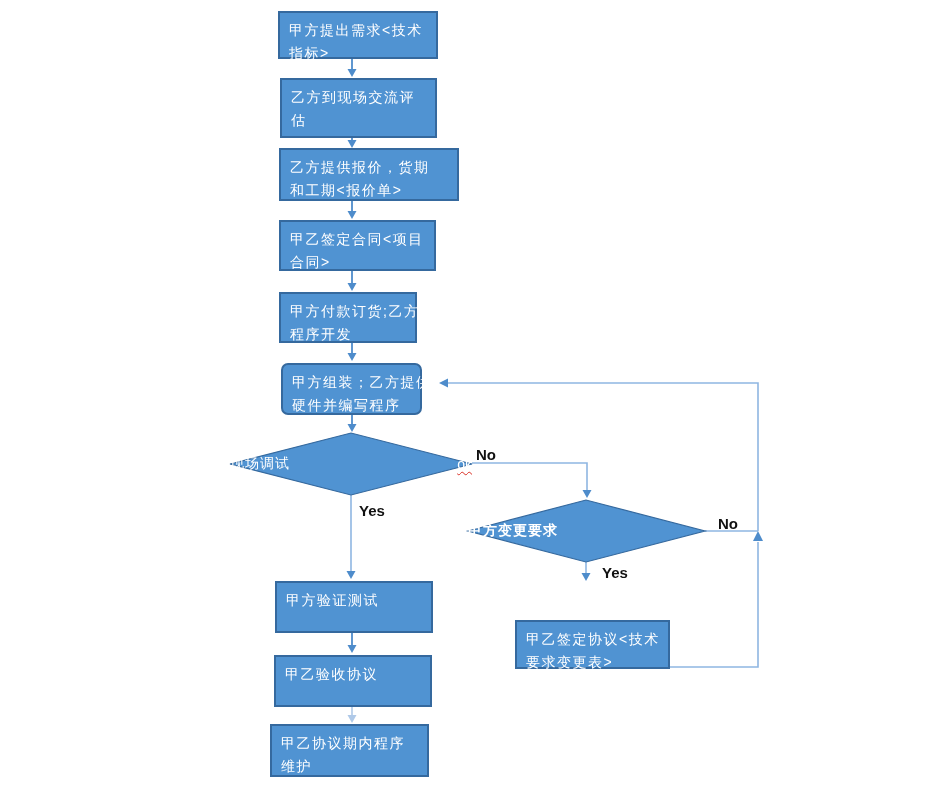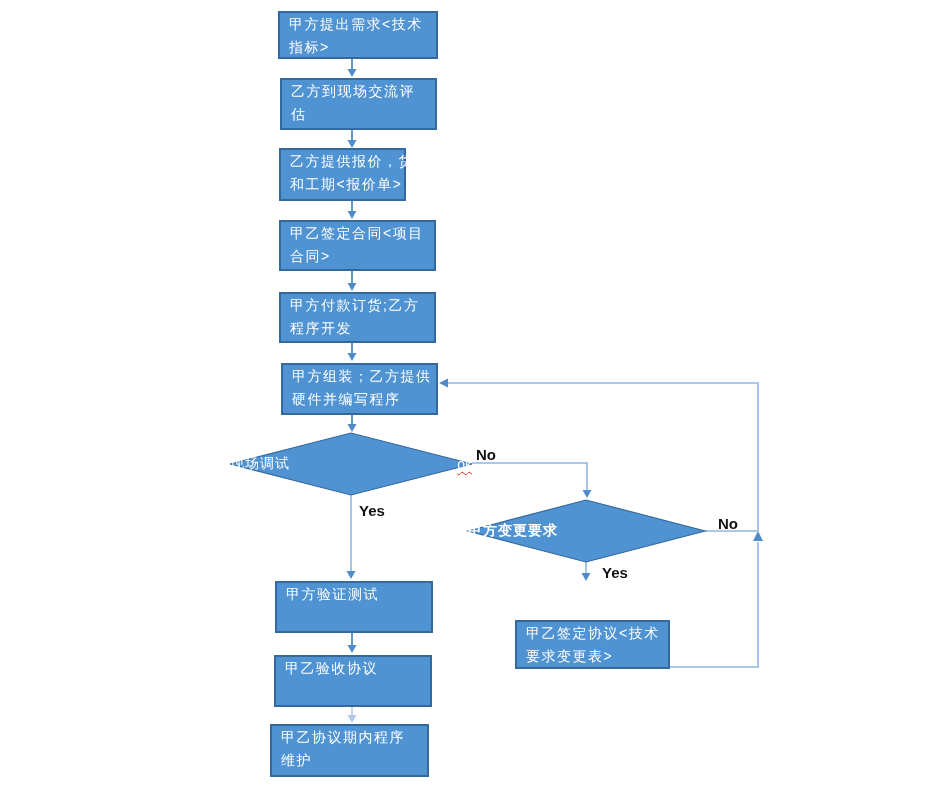--- a/index.html
+++ b/index.html
@@ -16,42 +16,42 @@
   .ln{stroke:var(--line);stroke-width:1.6;fill:none;}
   .ln-strong{stroke:var(--arrow);stroke-width:1.8;fill:none;}
   .ln-faded{stroke:var(--faded);stroke-width:1.6;fill:none;}
   .ah{fill:var(--arrow);stroke:none;}
   .ah-faded{fill:var(--faded);stroke:none;}
   .shape{fill:var(--fill);stroke:var(--border);stroke-width:1.2;}
   .node{
     position:absolute;background:var(--fill);
     border:2px solid var(--border);box-sizing:border-box;
     color:var(--node-text);font-size:14px;letter-spacing:1.5px;
-    line-height:23px;padding:0 4px 0 9px;white-space:pre;
+    line-height:23px;padding:6px 4px 0 9px;white-space:pre;
   }
   .dtext{
     position:absolute;display:flex;align-items:center;justify-content:space-between;
     color:var(--node-text);font-size:14px;letter-spacing:1px;
   }
   .kw{
     margin-left:6px;letter-spacing:0;
     text-decoration:underline;text-decoration-style:wavy;
     text-decoration-color:var(--wavy);text-decoration-thickness:1px;
     text-underline-offset:2px;
   }
   .elabel{
     position:absolute;color:var(--label);font-size:15px;font-weight:600;
   }
   
   .n1{left:278px;top:11px;width:160px;height:48px;}
-  .n2{left:280px;top:78px;width:157px;height:52px;}
-  .n3{left:279px;top:148px;width:127px;height:53px;}
+  .n2{left:280px;top:78px;width:157px;height:60px;}
+  .n3{left:279px;top:148px;width:180px;height:53px;}
   .n4{left:279px;top:220px;width:157px;height:51px;}
-  .n5{left:279px;top:292px;width:157px;height:51px;}
-  .n6{left:281px;top:363px;width:157px;height:52px;}
+  .n5{left:279px;top:292px;width:138px;height:51px;}
+  .n6{left:281px;top:363px;width:141px;height:52px;border-radius:7px;}
   .n7{left:275px;top:581px;width:158px;height:52px;}
   .n8{left:274px;top:655px;width:158px;height:52px;}
   .n9{left:270px;top:724px;width:159px;height:53px;}
   .n10{left:515px;top:583px;width:155px;height:49px;margin-top:37px;}
   .d1t{left:230px;top:433px;width:242px;height:62px;}
   .d2t{left:468px;top:500px;width:237px;height:62px;font-weight:bold;}
   .lbl-no1{left:476px;top:446px;}
   .lbl-yes1{left:359px;top:502px;}
   .lbl-no2{left:718px;top:515px;}
   .lbl-yes2{left:602px;top:564px;}

